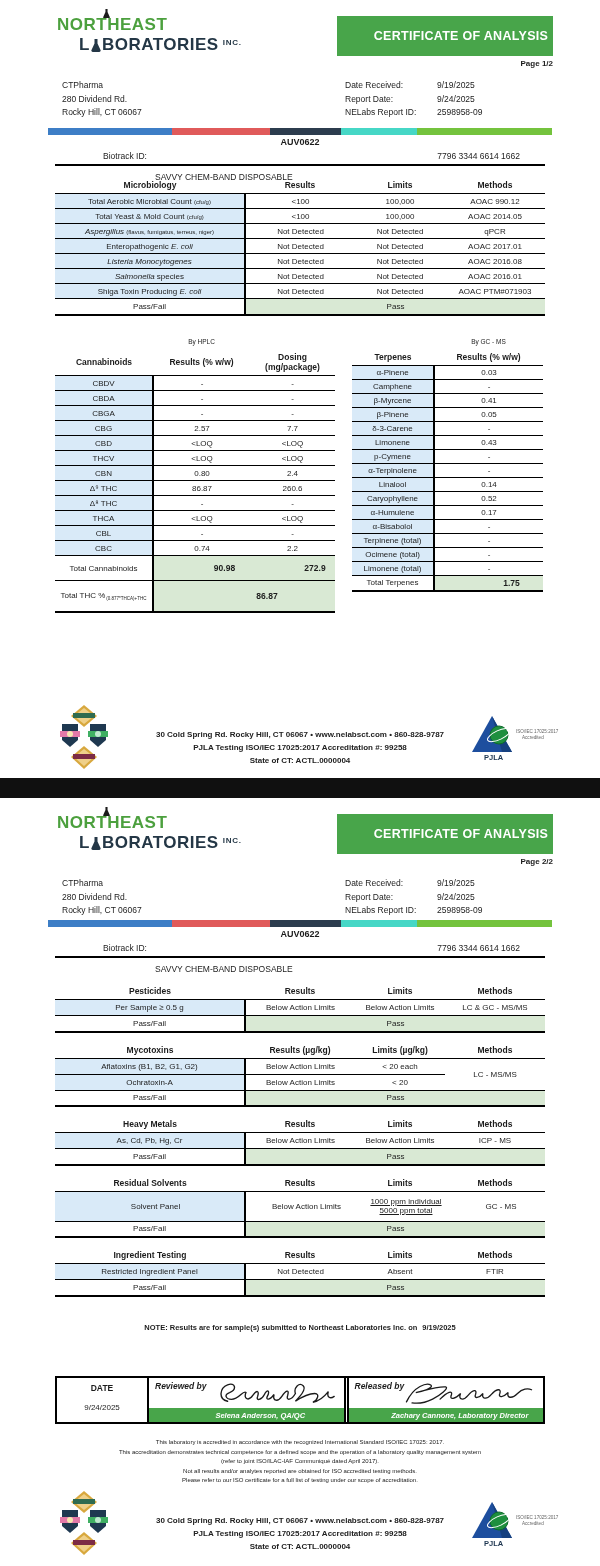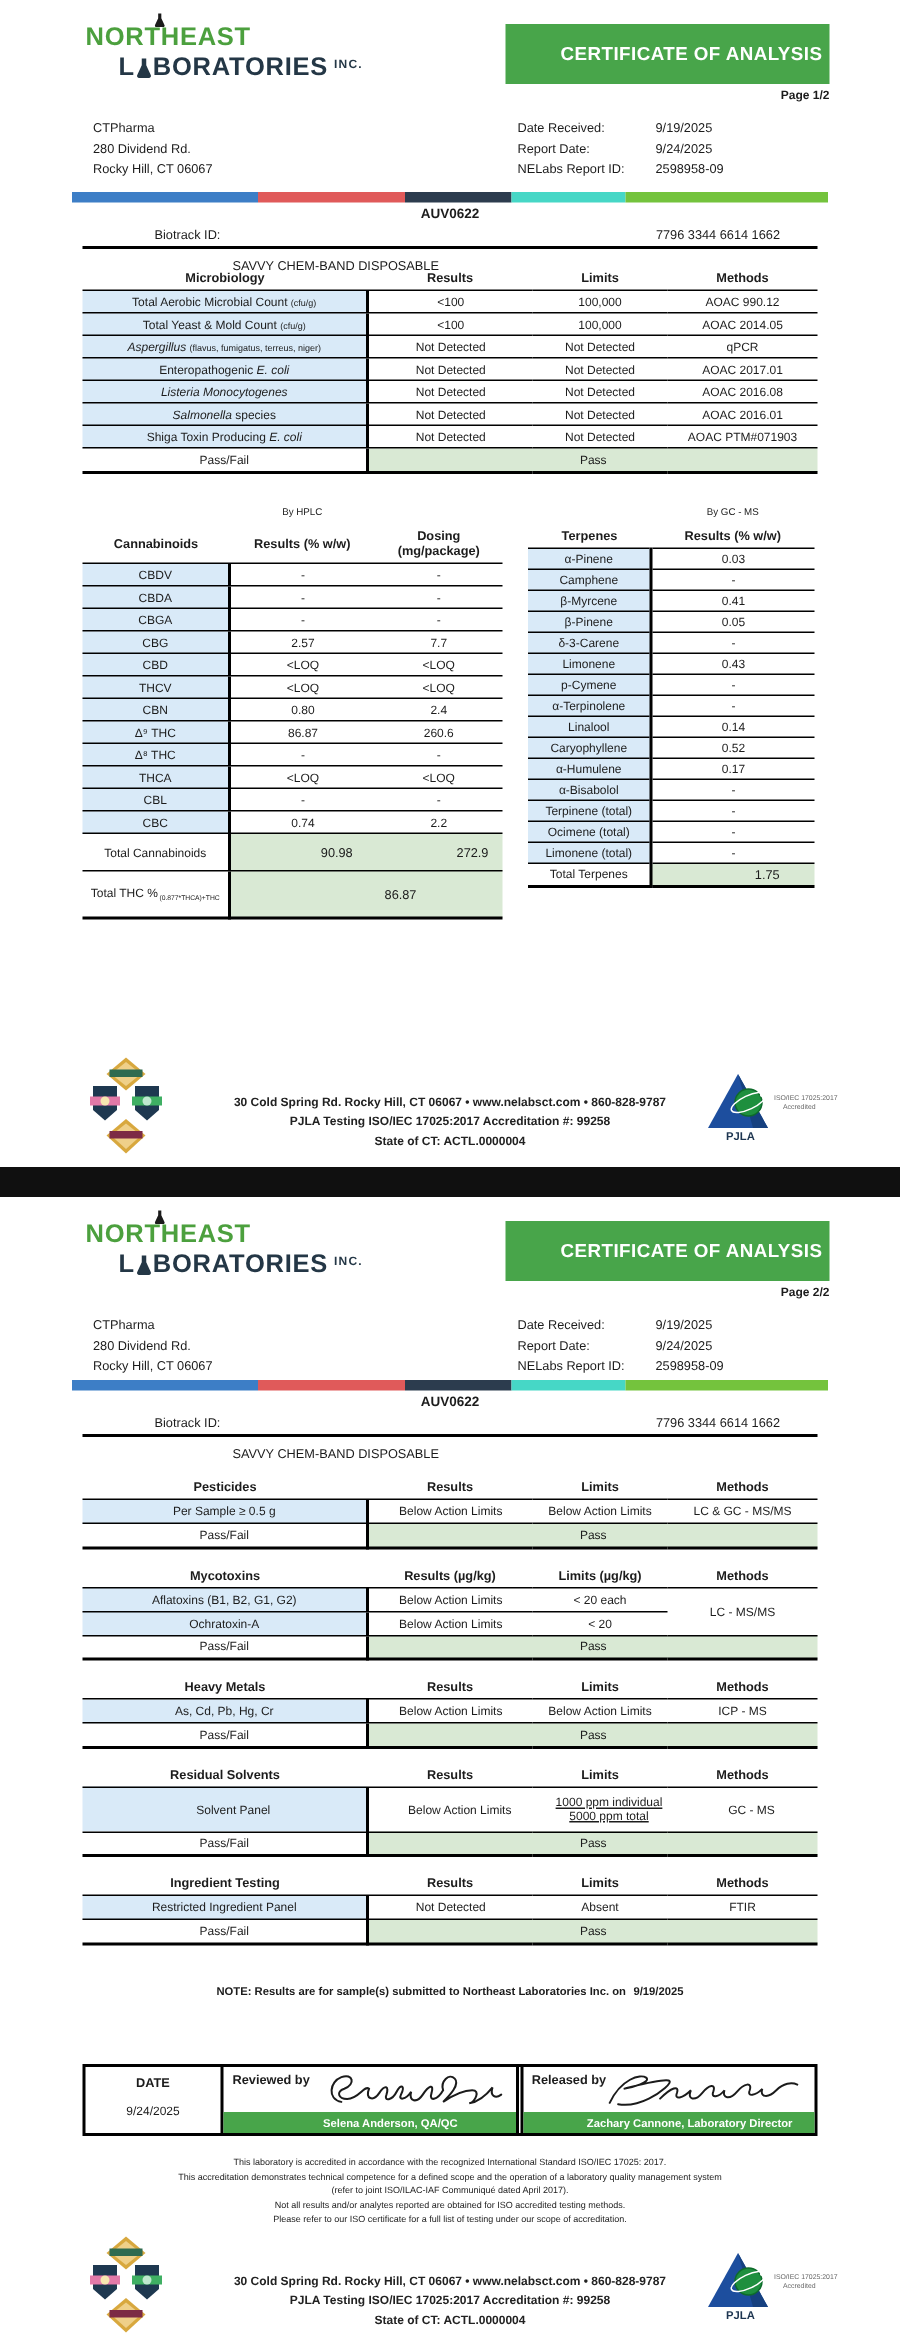--- a/index.html
+++ b/index.html
@@ -42,21 +42,21 @@
 
   
   table.coa{border-collapse:collapse;table-layout:fixed;font-size:8px;color:var(--ink);}
   .coa col.c1{width:190px}.coa col.c2{width:110px}.coa col.c3{width:90px}.coa col.c4{width:100px}
   .coa th{font-size:8.5px;font-weight:bold;text-align:center;padding:2px 0 3px;border-bottom:1.8px solid #000;}
   .coa td{text-align:center;border-bottom:1px solid #000;height:16px;vertical-align:middle;}
   .coa td.ncell{background:var(--cell-blue);border-right:2px solid #000;}
   .coa td.wcell{background:#fff;border-right:2px solid #000;}
   .coa td.lcell{background:#fff;border-right:2px solid #000;}
   .coa td.pcell{background:var(--cell-green);}
-  .coa td.gcell{background:var(--cell-green);font-weight:normal;font-size:8.5px;padding-left:45px;}
+  .coa td.gcell{background:var(--cell-green);font-weight:bold;font-size:8.5px;padding-left:45px;}
   .coa tr.final td{border-bottom:2.5px solid #000;}
   .it{font-style:italic;}
   .tinytxt{font-size:6px;}
   .sub{font-size:4.5px;vertical-align:-2px;margin-left:1px;}
 
   .micro{position:absolute;left:55px;top:178px;width:490px;}
   .micro td{height:15px;}
   .micro tr.passrow td{height:16px;}
 
   .note-hplc{position:absolute;left:153px;top:338px;width:97px;text-align:center;font-size:6.5px;}
@@ -79,21 +79,21 @@
   .lim2{line-height:9px;font-size:8px;text-decoration:underline;}
 
   .note-line{position:absolute;left:0;top:525px;width:600px;text-align:center;font-size:7.5px;font-weight:600;}
   .note-date{margin-left:5px;}
 
   
   .sigbox{position:absolute;left:55px;top:578px;width:490px;height:48px;border:2.5px solid #000;display:flex;background:#fff;}
   .sig-date{width:92px;border-right:2.5px solid #000;text-align:center;}
   .sig-date .dlabel{font-size:8.5px;font-weight:bold;margin-top:5px;}
   .sig-date .dvalue{font-size:8px;margin-top:10px;}
-  .sig-cell{flex:1;position:relative;}
+  .sig-cell{flex:1;position:relative;font-style:italic;}
   .sig-cell .slabel{position:absolute;left:6px;top:3px;font-size:8.5px;font-weight:bold;}
   .sig-cell svg.sig{position:absolute;right:4px;top:0;height:31px;}
   .sig-bar{position:absolute;left:0;right:0;bottom:0;height:14px;background:var(--banner-green);color:#fff;
     font-size:7.5px;font-weight:bold;display:flex;align-items:center;justify-content:center;padding-left:28px;}
   .sig-gap{width:5px;background:#fff;border-left:2px solid #000;border-right:2px solid #000;}
 
   .disclaimer{position:absolute;left:0;top:640px;width:600px;text-align:center;font-size:6px;line-height:9.5px;color:#222;}
 
   
   .labfooter{position:absolute;left:0;width:600px;height:78px;}

